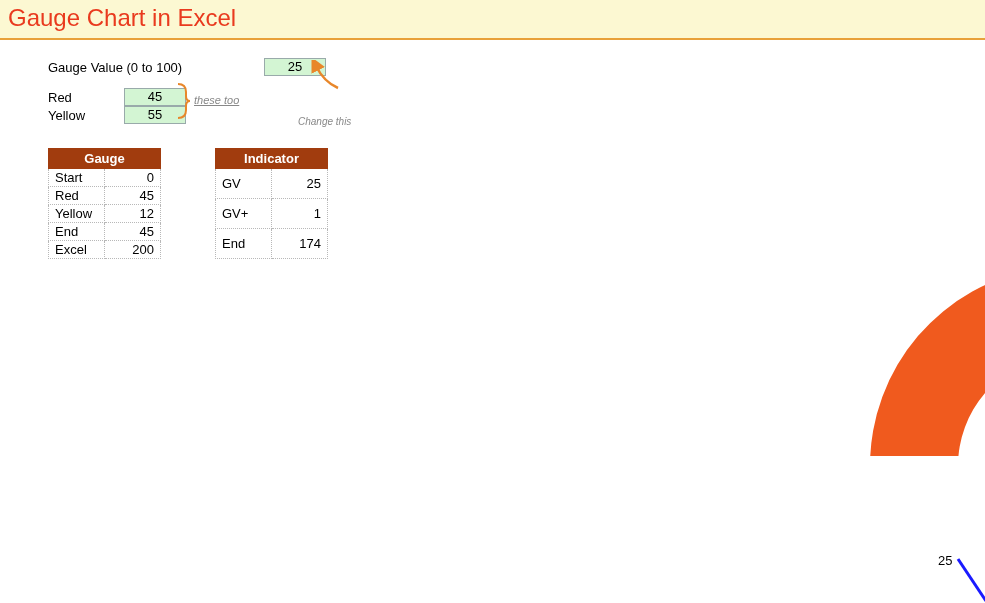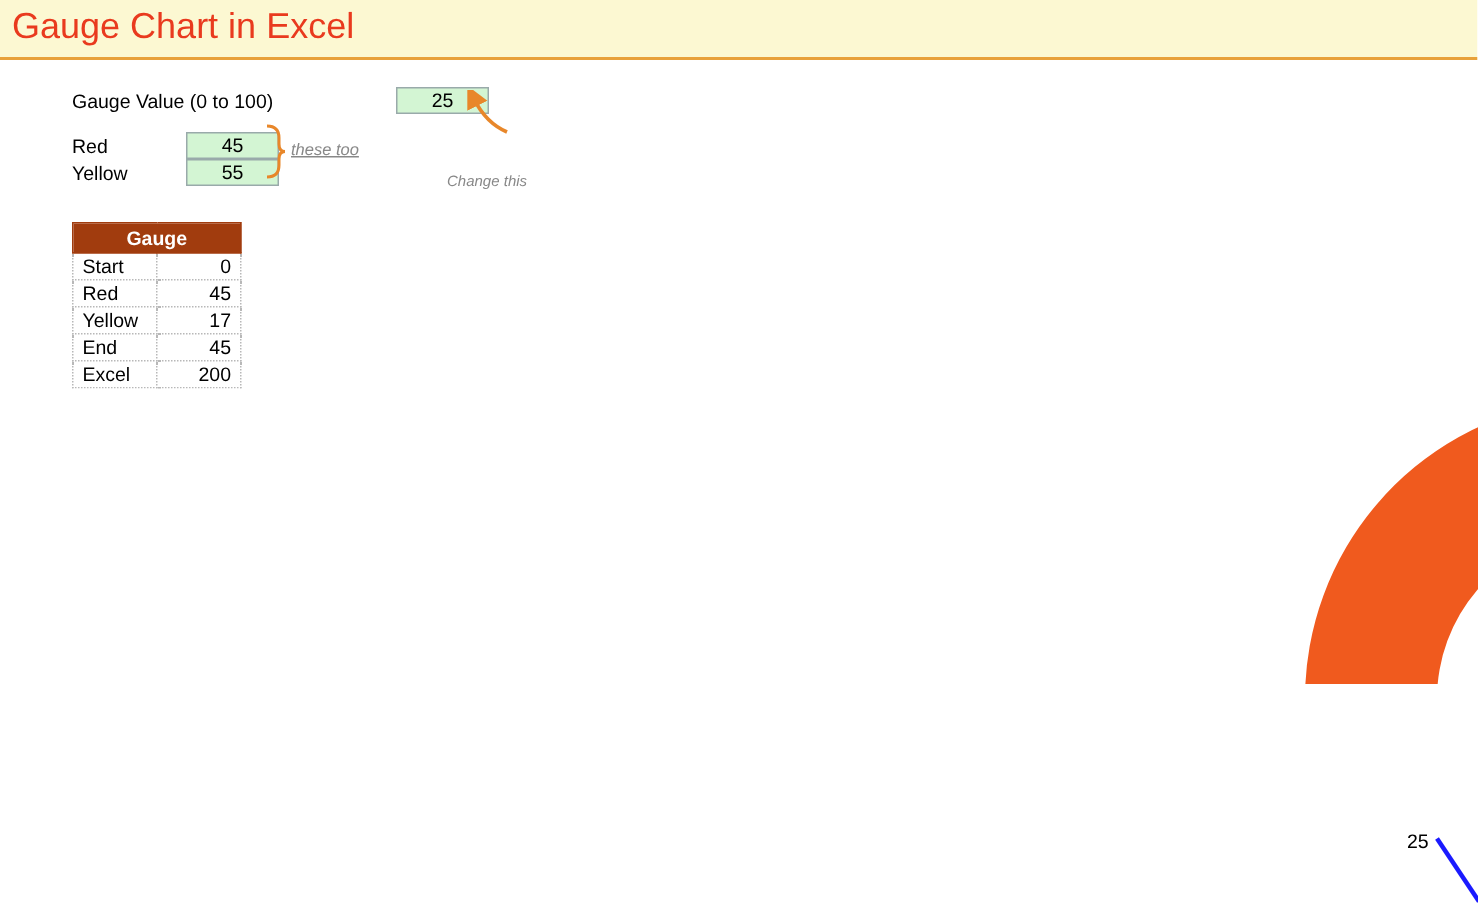--- a/index.html
+++ b/index.html
@@ -183,33 +183,54 @@
         <tr>
             <td class="k">Start</td>
             <td class="v">0</td>
           </tr>
         <tr>
             <td class="k">Red</td>
             <td class="v">45</td>
           </tr>
         <tr>
             <td class="k">Yellow</td>
-            <td class="v">17</td>
+            <td class="v">12</td>
           </tr>
         <tr>
             <td class="k">End</td>
             <td class="v">45</td>
           </tr>
         <tr>
             <td class="k">Excel</td>
             <td class="v">200</td>
           </tr>
       </tbody>
     </table>
 
+    <table class="data">
+      <thead>
+          <tr>
+            <th colspan="2">Indicator</th>
+          </tr>
+        </thead>
+      <tbody>
+        <tr>
+            <td class="k">GV</td>
+            <td class="v">25</td>
+          </tr>
+        <tr>
+            <td class="k">GV+</td>
+            <td class="v">1</td>
+          </tr>
+        <tr>
+            <td class="k">End</td>
+            <td class="v">174</td>
+          </tr>
+      </tbody>
+    </table>
   </div>
 
   <div class="chart-box">
     <svg id="gauge-svg" class="gauge-svg" width="403" height="236">
         <path d="M31,190.00000000000003 A170,170 0 0 1 174.40614094316072,22.09298209882661 L186.13872582117804,96.16960764346192 A95,95 0 0 0 106,190 Z" fill="#f05a1e"></path>
         <path d="M174.40614094316072,22.09298209882661 A170,170 0 0 1 227.59385905683922,22.09298209882658 L215.8612741788219,96.16960764346192 A95,95 0 0 0 186.13872582117804,96.16960764346192 Z" fill="#f7e600"></path>
         <path d="M227.59385905683922,22.09298209882658 A170,170 0 0 1 371,189.99999999999997 L296,189.99999999999997 A95,95 0 0 0 215.8612741788219,96.16960764346192 Z" fill="#8cc63f"></path>
         <path d="M201,190 L82.82968992783539,70.58568838933721 L85.35643128344933,68.13710566993568 Z" fill="#1a1aff"></path>
         <text x="53.73569661338338" y="58.737266402626034" font-size="14" font-family="Arial">25</text>
       </svg>

